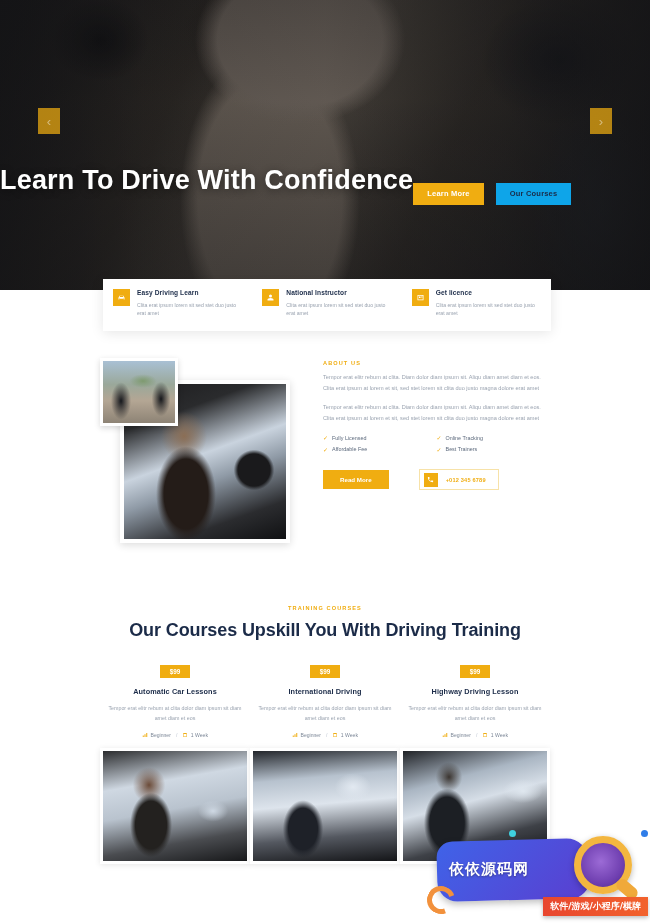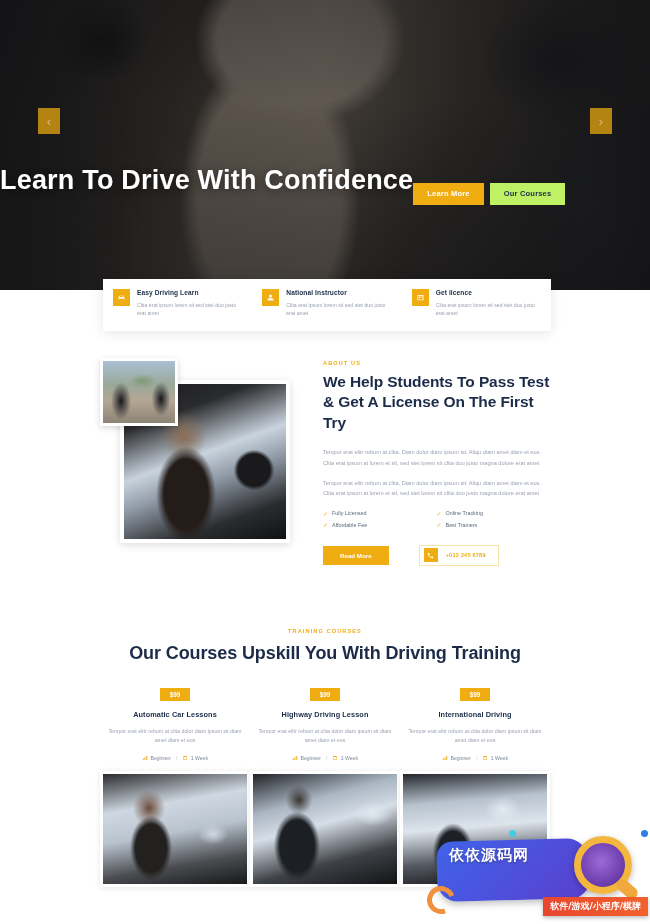--- a/index.html
+++ b/index.html
@@ -48,30 +48,30 @@
   .hero-title {
     color: #ffffff;
     font-size: 27px;
     font-weight: bold;
     line-height: 1.18;
     text-align: center;
     letter-spacing: .2px;
     max-width: 420px;
     text-shadow: 0 2px 8px rgba(0,0,0,.45);
   }
-  .hero-buttons { display: flex; gap: 6px; margin-top: 25px; }
+  .hero-buttons { display: flex; gap: 12px; margin-top: 25px; }
   .btn {
     display: inline-flex; align-items: center; justify-content: center;
     height: 22px; padding: 0 14px;
     font-size: 7.5px; font-weight: bold; letter-spacing: .2px;
     cursor: pointer; border: none;
     font-family: "Liberation Sans", sans-serif;
   }
   .btn-primary { background: #f0ad11; color: #ffffff; }
-  .btn-light { background: #bef264; color: #1b2b48; }
+  .btn-light { background: #0ea5e9; color: #1b2b48; }
 
   .hero-arrow {
     position: absolute; top: 108px; z-index: 4;
     width: 22px; height: 26px;
     background: rgba(240,173,17,.72);
     display: flex; align-items: center; justify-content: center;
     color: rgba(255,255,255,.45);
     font-size: 13px; cursor: pointer;
   }
   .hero-arrow.left { left: 38px; }
@@ -245,21 +245,21 @@
   }
   .wm-blob {
     position: absolute; left: 12px; top: 12px;
     width: 152px; height: 60px;
     background: linear-gradient(135deg, #3f63e8 0%, #5a3fd0 100%);
     border-radius: 16px 22px 18px 20px;
     transform: rotate(-1.5deg);
     box-shadow: 0 3px 7px rgba(0,0,0,.25);
   }
   .wm-cn {
-    position: absolute; left: 24px; top: 18px;
+    position: absolute; left: 24px; top: 32px;
     color: #ffffff; font-size: 15px; font-weight: bold;
     letter-spacing: 1px; z-index: 3;
     font-family: "DejaVu Sans", sans-serif;
     text-shadow: 0 1px 2px rgba(0,0,0,.35);
   }
   .wm-en {
     position: absolute; left: 20px; top: 38px;
     color: #ffffff; font-size: 22px; font-weight: bold;
     letter-spacing: .5px; z-index: 3;
     text-shadow: 0 2px 3px rgba(0,0,0,.35);
@@ -367,21 +367,20 @@
   <section class="about">
     <div class="about-wrap">
 
       <div class="about-media">
         <div class="about-img-big"></div>
         <div class="about-img-small"></div>
       </div>
 
       <div class="about-body">
         <div class="eyebrow">ABOUT US</div>
-        <h2 class="about-heading">We Help Students To Pass Test &amp; Get A License On The First Try</h2>
         <p class="about-para">Tempor erat elitr rebum at clita. Diam dolor diam ipsum sit. Aliqu diam amet diam et eos. Clita erat ipsum at lorem et sit, sed stet lorem sit clita duo justo magna dolore erat amet</p>
         <p class="about-para">Tempor erat elitr rebum at clita. Diam dolor diam ipsum sit. Aliqu diam amet diam et eos. Clita erat ipsum at lorem et sit, sed stet lorem sit clita duo justo magna dolore erat amet</p>
 
         <div class="about-list">
           <div class="about-list-item">
             <span class="check">✓</span>
             <span>Fully Licensed</span>
           </div>
           <div class="about-list-item">
             <span class="check">✓</span>
@@ -438,62 +437,62 @@
                 <path d="M5 4h14v16H5V4zm2 4v10h10V8H7z"></path>
               </svg>
             <span>1 Week</span>
           </span>
         </div>
         <div class="course-photo photo-a"></div>
       </div>
 
       <div class="course-card">
         <div class="price-badge">$99</div>
+        <div class="course-name">International Driving</div>
+        <div class="course-desc">Tempor erat elitr rebum at clita dolor diam ipsum sit diam amet diam et eos</div>
+        <div class="course-meta">
+          <span class="meta-chip">
+            <svg class="meta-ico" viewBox="0 0 24 24" fill="#f0ad11">
+                <path d="M3 20h4v-6H3v6zm7 0h4V9h-4v11zm7 0h4V4h-4v16z"></path>
+              </svg>
+            <span>Beginner</span>
+          </span>
+          <span class="meta-sep">/</span>
+          <span class="meta-chip">
+            <svg class="meta-ico" viewBox="0 0 24 24" fill="#f0ad11">
+                <path d="M5 4h14v16H5V4zm2 4v10h10V8H7z"></path>
+              </svg>
+            <span>1 Week</span>
+          </span>
+        </div>
+        <div class="course-photo photo-c"></div>
+      </div>
+
+      <div class="course-card">
+        <div class="price-badge">$99</div>
         <div class="course-name">Highway Driving Lesson</div>
         <div class="course-desc">Tempor erat elitr rebum at clita dolor diam ipsum sit diam amet diam et eos</div>
         <div class="course-meta">
           <span class="meta-chip">
             <svg class="meta-ico" viewBox="0 0 24 24" fill="#f0ad11">
                 <path d="M3 20h4v-6H3v6zm7 0h4V9h-4v11zm7 0h4V4h-4v16z"></path>
               </svg>
             <span>Beginner</span>
           </span>
           <span class="meta-sep">/</span>
           <span class="meta-chip">
             <svg class="meta-ico" viewBox="0 0 24 24" fill="#f0ad11">
                 <path d="M5 4h14v16H5V4zm2 4v10h10V8H7z"></path>
               </svg>
             <span>1 Week</span>
           </span>
         </div>
         <div class="course-photo photo-b"></div>
       </div>
 
-      <div class="course-card">
-        <div class="price-badge">$99</div>
-        <div class="course-name">International Driving</div>
-        <div class="course-desc">Tempor erat elitr rebum at clita dolor diam ipsum sit diam amet diam et eos</div>
-        <div class="course-meta">
-          <span class="meta-chip">
-            <svg class="meta-ico" viewBox="0 0 24 24" fill="#f0ad11">
-                <path d="M3 20h4v-6H3v6zm7 0h4V9h-4v11zm7 0h4V4h-4v16z"></path>
-              </svg>
-            <span>Beginner</span>
-          </span>
-          <span class="meta-sep">/</span>
-          <span class="meta-chip">
-            <svg class="meta-ico" viewBox="0 0 24 24" fill="#f0ad11">
-                <path d="M5 4h14v16H5V4zm2 4v10h10V8H7z"></path>
-              </svg>
-            <span>1 Week</span>
-          </span>
-        </div>
-        <div class="course-photo photo-c"></div>
-      </div>
-
     </div>
   </section>
 
   <div class="watermark">
     <div class="wm-dot d1"></div>
     <div class="wm-dot d2"></div>
     <div class="wm-swirl"></div>
     <div class="wm-ring"></div>
     <div class="wm-blob"></div>
     <div class="wm-cn">依依源码网</div>

